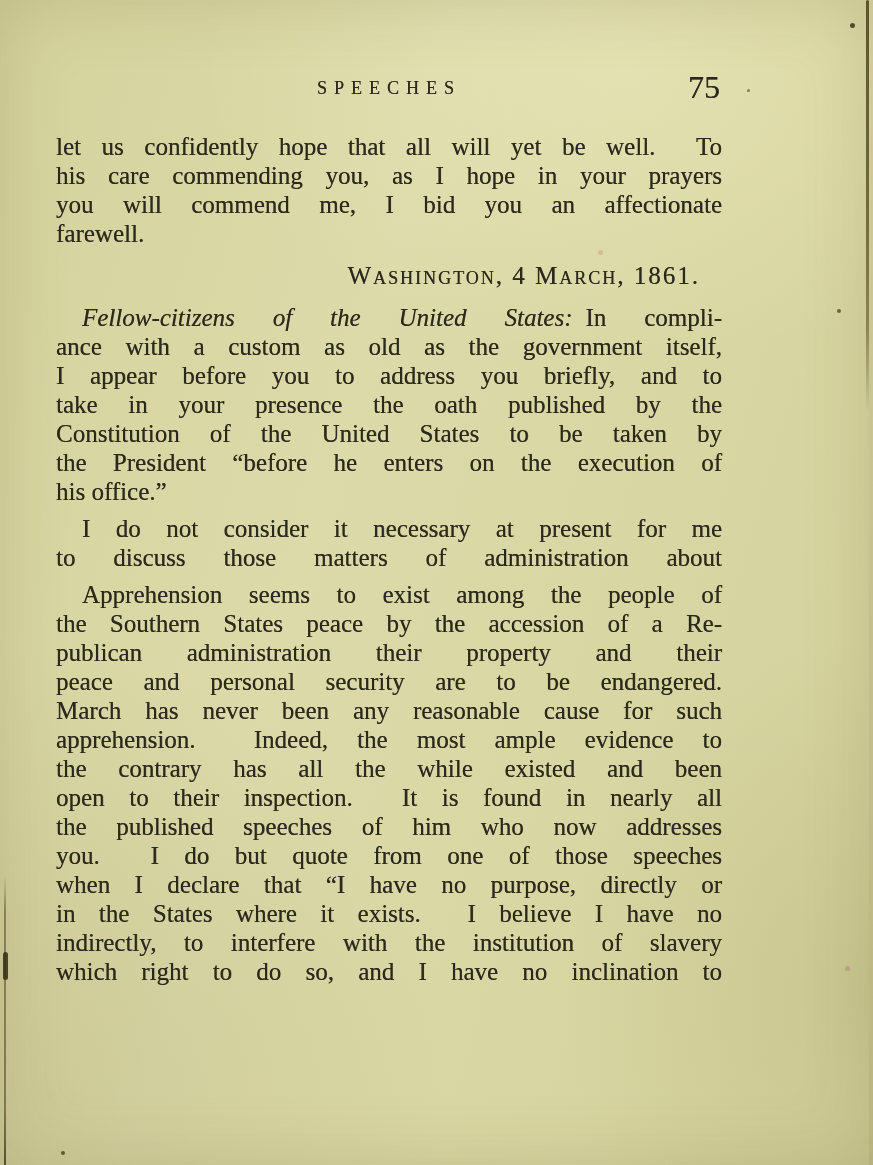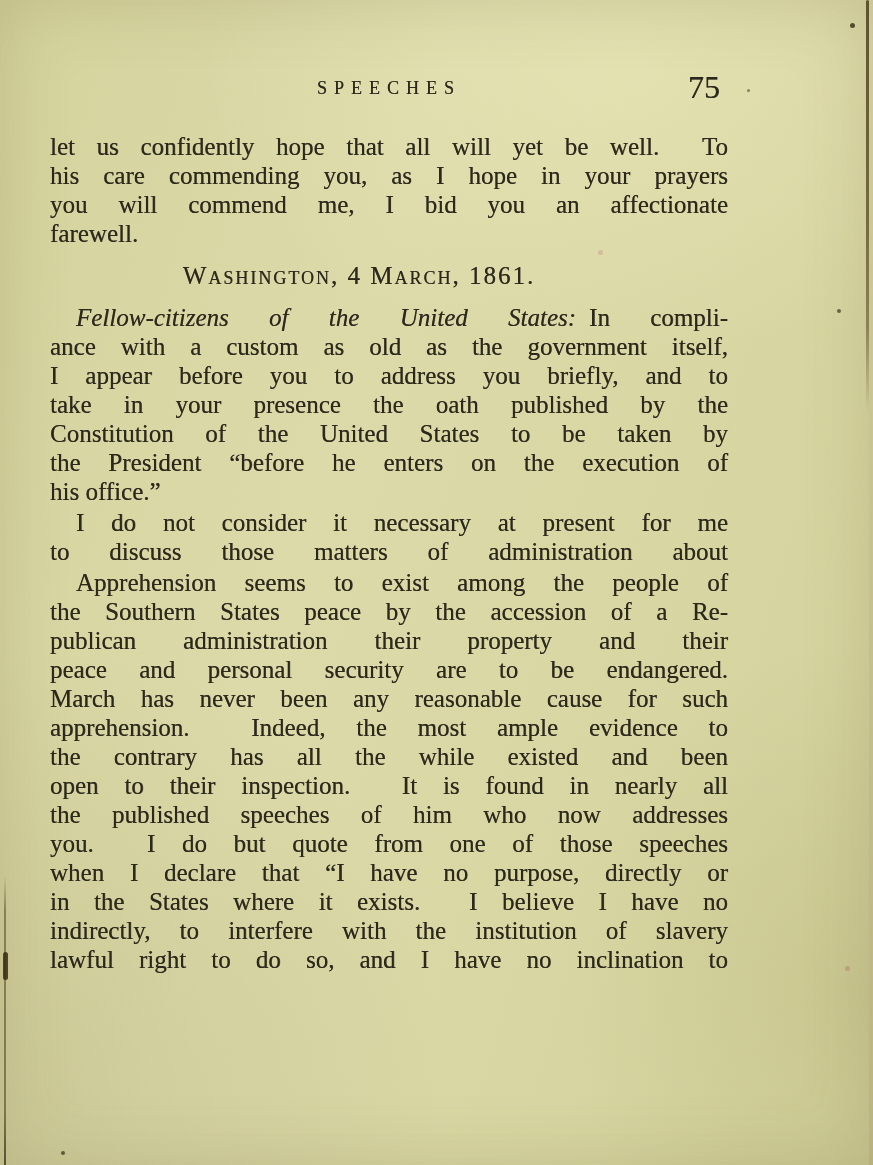--- a/index.html
+++ b/index.html
@@ -99,42 +99,42 @@
     transform: translateX(-50%);
     font-size: 18px;
     letter-spacing: 7px;
   }
   .pagenum {
     position: absolute;
     right: 10px;
     top: -1px;
     font-size: 32px;
   }
-  .para { margin: 2px; }
+  .para { margin: 8px; }
   .para.first { margin-top: 24px; }
   .tline {
     text-align: justify;
     text-align-last: justify;
   }
   .tline.last { text-align-last: left; }
   .tline.indent { text-indent: 26px; }
   .ital { font-style: italic; margin-right: 13px; }
   .title {
     margin: 30px 0 0 0;
     text-align: center;
     font-style: italic;
     font-weight: normal;
     font-size: 27px;
     line-height: 32px;
     letter-spacing: 1.5px;
     word-spacing: 7px;
   }
   .dateline {
     margin-top: 13px;
-    text-align: center;
+    text-align: right;
     font-variant: small-caps;
     font-size: 25px;
     line-height: 29px;
     letter-spacing: 2px;
     transform: translateX(-30px);
   }
   .body-start { margin-top: 13px; }
 </style>
 </head>
 <body>
@@ -193,17 +193,17 @@
         <div class="tline">peace and personal security are to be endangered.</div>
         <div class="tline">March has never been any reasonable cause for such</div>
         <div class="tline">apprehension.&nbsp; Indeed, the most ample evidence to</div>
         <div class="tline">the contrary has all the while existed and been</div>
         <div class="tline">open to their inspection.&nbsp; It is found in nearly all</div>
         <div class="tline">the published speeches of him who now addresses</div>
         <div class="tline">you.&nbsp; I do but quote from one of those speeches</div>
         <div class="tline">when I declare that “I have no purpose, directly or</div>
         <div class="tline">in the States where it exists.&nbsp; I believe I have no</div>
         <div class="tline">indirectly, to interfere with the institution of slavery</div>
-        <div class="tline">lawful right to do so, and I have no inclination to</div>
+        <div class="tline">which right to do so, and I have no inclination to</div>
       </div>
 
   </div>
 </div>
 
 </body></html>

